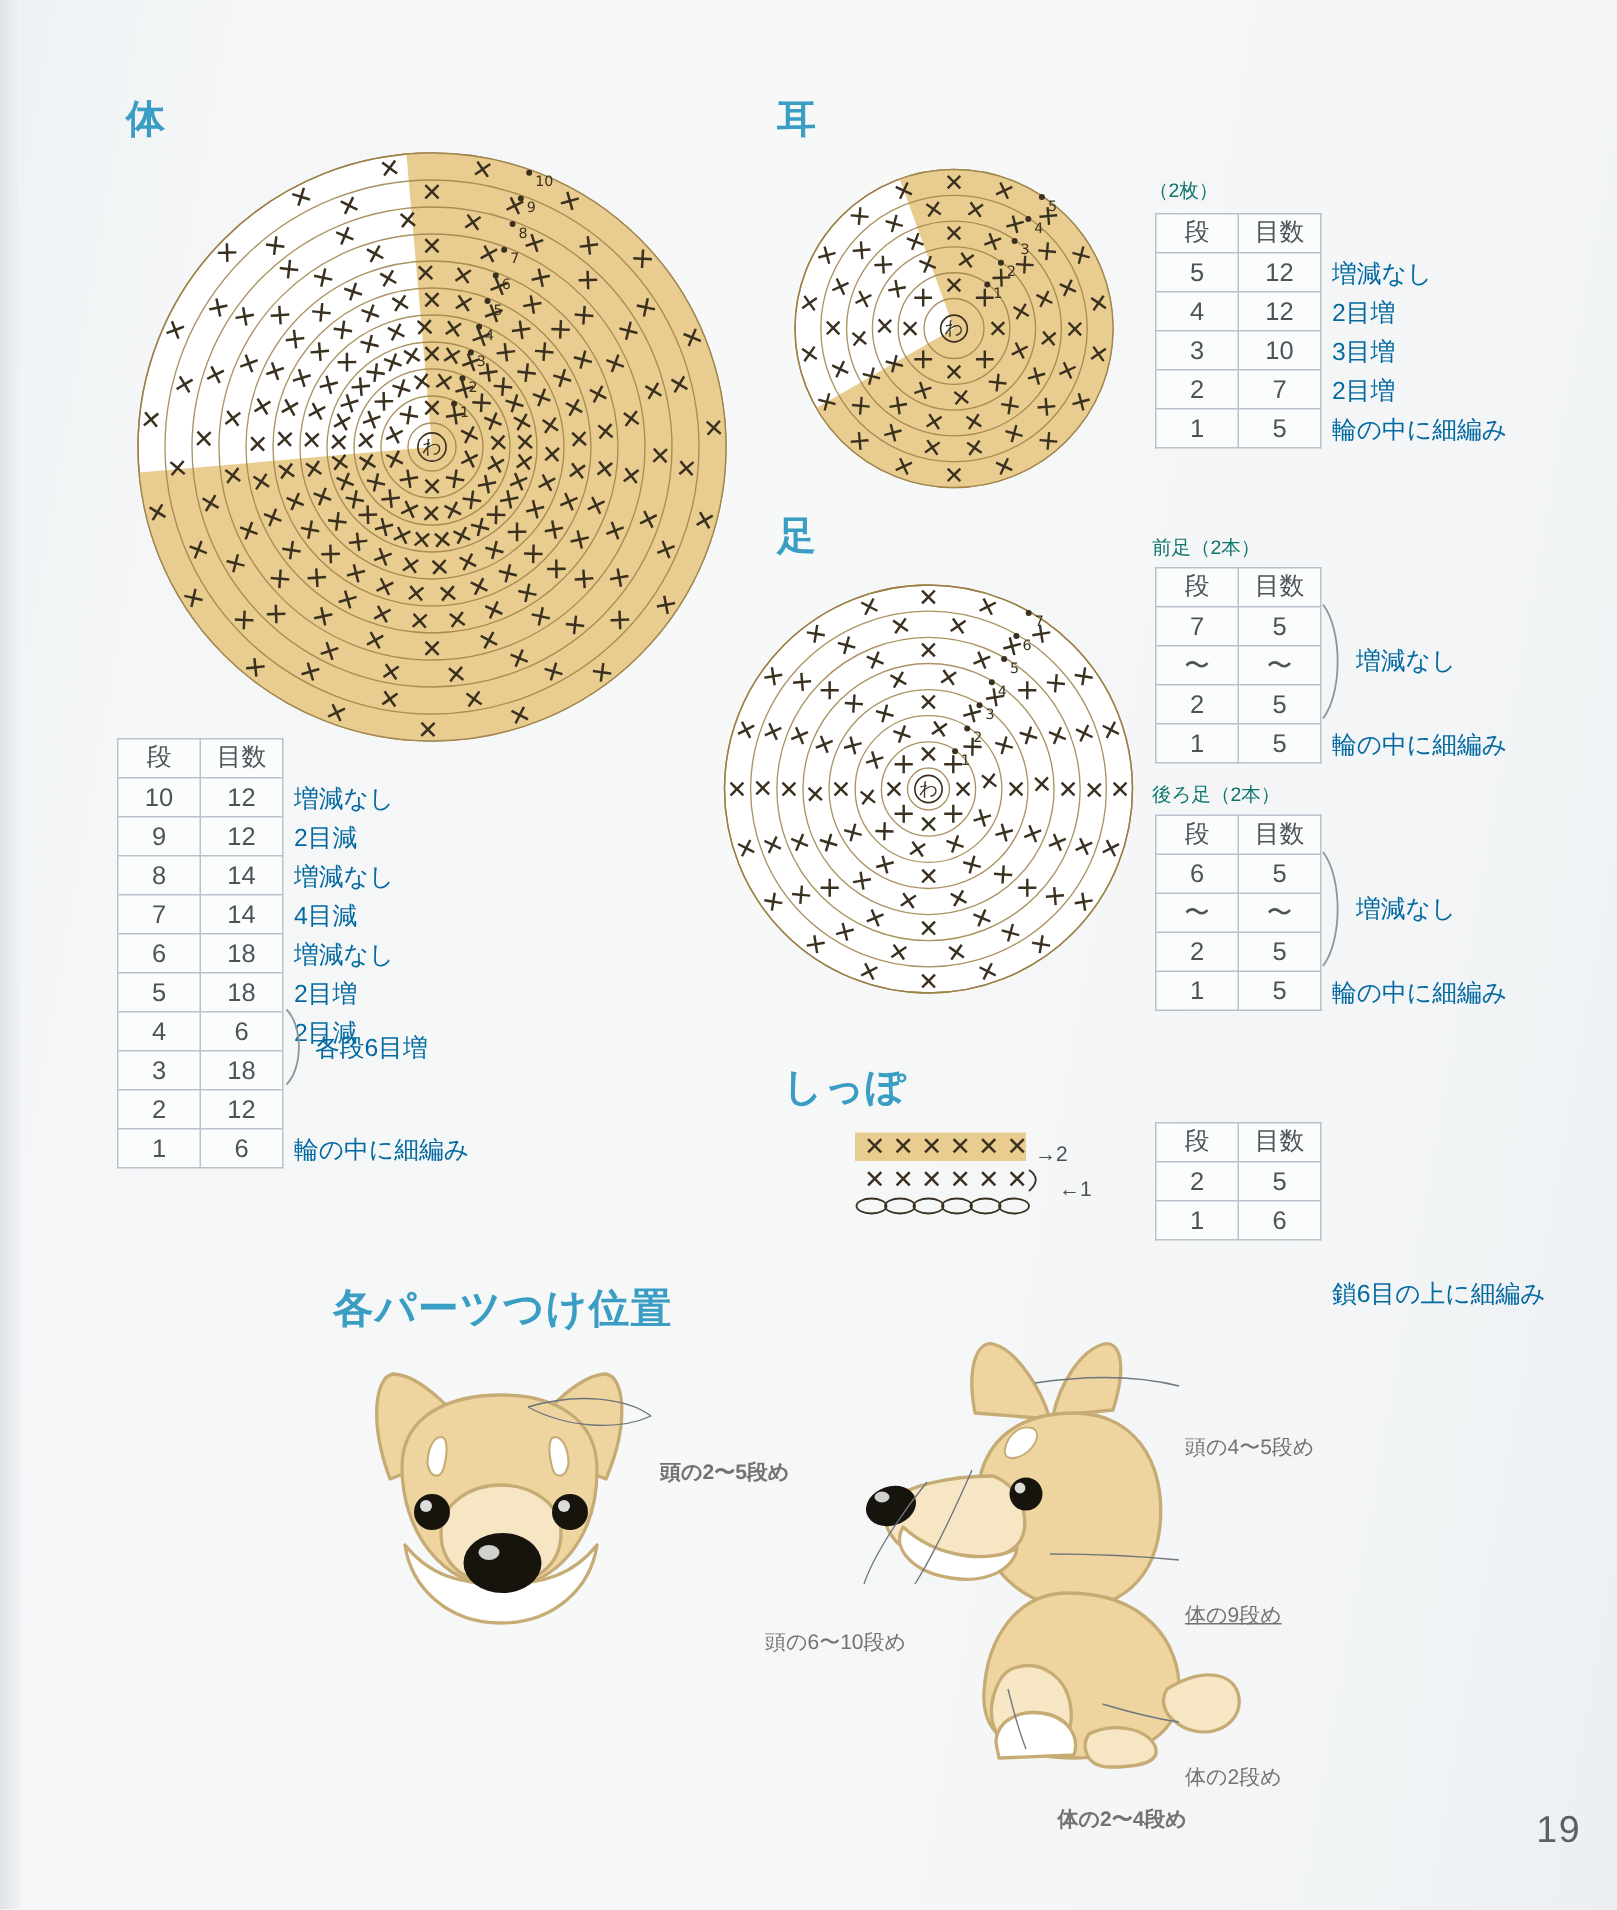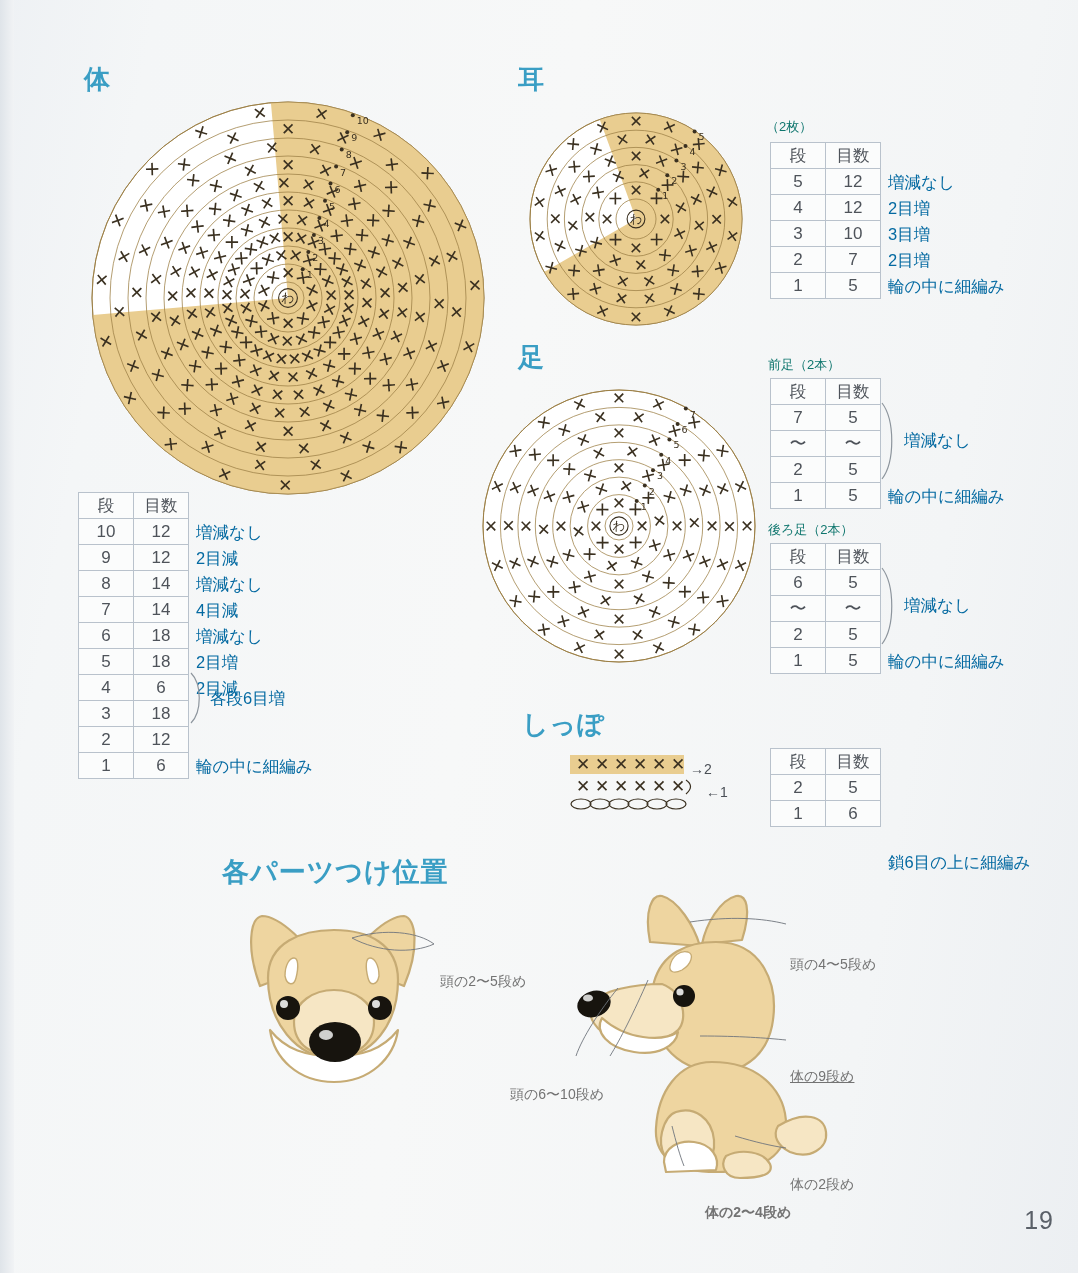--- a/index.html
+++ b/index.html
@@ -888,21 +888,21 @@
       <path d="M352 78 C378 92 412 94 434 84" fill="none" stroke="#6f757d" stroke-width="0.9"></path>
       <path d="M690 62 C730 56 762 58 786 64" fill="none" stroke="#6f757d" stroke-width="0.9"></path>
       <path d="M700 176 C740 176 766 178 786 180" fill="none" stroke="#6f757d" stroke-width="0.9"></path>
       <path d="M618 128 C600 150 582 178 576 196" fill="none" stroke="#6f757d" stroke-width="0.9"></path>
       <path d="M648 120 C634 152 620 180 610 196" fill="none" stroke="#6f757d" stroke-width="0.9"></path>
       <path d="M735 276 C755 282 772 286 786 288" fill="none" stroke="#6f757d" stroke-width="0.9"></path>
       <path d="M672 266 C676 282 680 296 684 306" fill="none" stroke="#6f757d" stroke-width="0.9"></path>
     </svg>
 </div>
 
-<div class="lbl" style="left:440px;top:947px;">頭の2〜5段め</div>
+<div class="lbl" style="left:440px;top:947px;font-weight:bold;">頭の2〜5段め</div>
 
 <div class="lbl" style="left:790px;top:930px;">頭の4〜5段め</div>
 <div class="lbl" style="left:790px;top:1042px;text-decoration:underline;">体の9段め</div>
 <div class="lbl" style="left:510px;top:1060px;">頭の6〜10段め</div>
 <div class="lbl" style="left:790px;top:1150px;">体の2段め</div>
 <div class="lbl" style="left:705px;top:1178px;font-weight:bold;">体の2〜4段め</div>
 
 <div class="pageno">19</div>
 
 </body></html>

